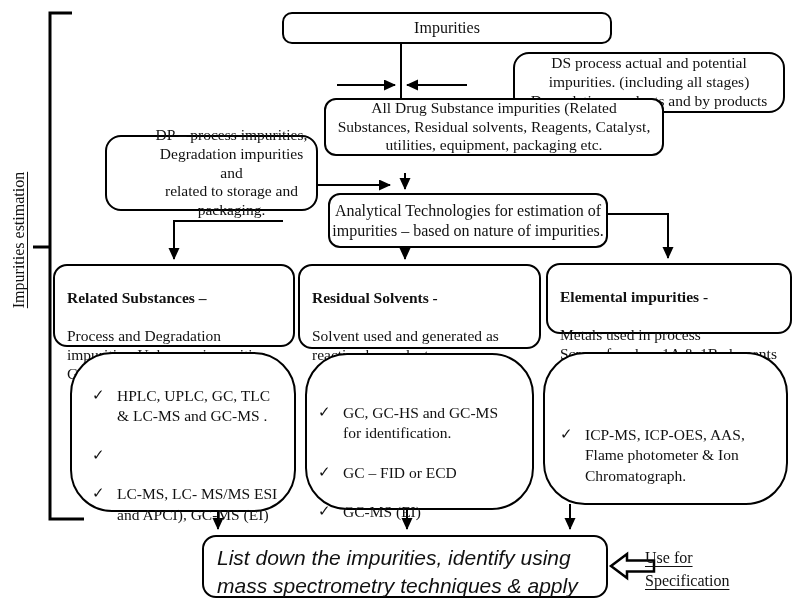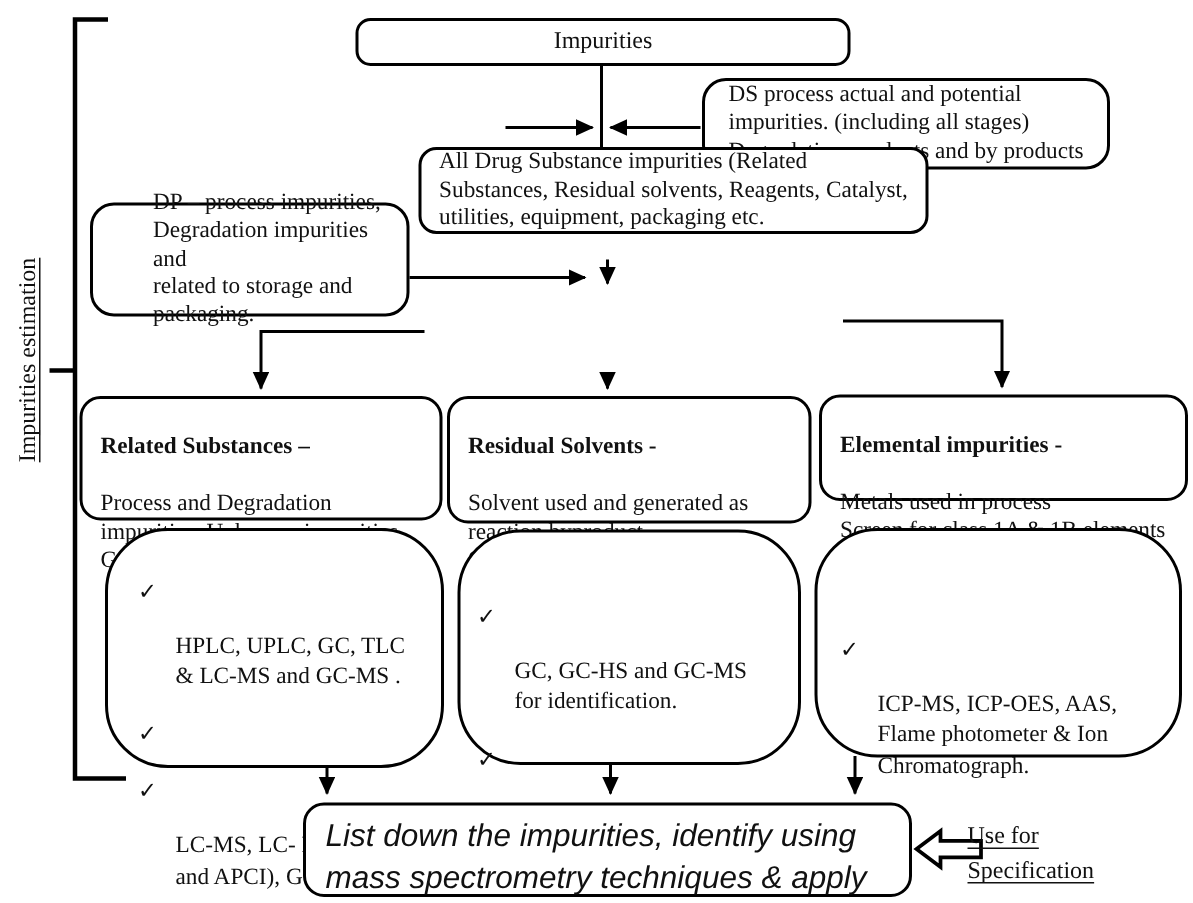--- a/index.html
+++ b/index.html
@@ -1,29 +1,29 @@
 <!DOCTYPE html>
 <html><head>
 <meta charset="utf-8">
 <style>
   html,body{margin:0;padding:0;background:#ffffff;}
   .stage{position:relative;width:795px;height:602px;background:#ffffff;overflow:hidden;
          font-family:"Liberation Serif", serif;color:#111111;}
   svg.overlay{position:absolute;left:0;top:0;z-index:1;}
   .box{position:absolute;box-sizing:border-box;border:2px solid #000;background:#fff;z-index:2;
        font-size:15.5px;line-height:1.22;white-space:pre-line;}
-  .center{display:flex;align-items:center;justify-content:center;}
+  .center{display:flex;align-items:center;justify-content:center;text-align:center;margin-left:45px;}
   .r10{border-radius:10px}.r12{border-radius:12px}.r14{border-radius:14px}.r16{border-radius:16px}
   .biground{border-radius:42px;border-width:2.5px;}
   .catbox{padding:4px 8px 0 12px;}
   .cat-title{font-weight:bold;white-space:pre-line;}
   .cat-body{white-space:pre-line;}
   .chk-item{display:flex;align-items:flex-start;line-height:1.32;}
   .chk{flex:none;width:14px;margin-right:11px;font-size:15px;}
-  .chk-text{white-space:pre-line;margin-top:35px;}
+  .chk-text{white-space:pre-line;}
   .conclusion{font-family:"Liberation Sans", sans-serif;font-style:italic;font-size:21px;
               line-height:1.35;padding:7px 8px 0 13px;}
   .vlabel{position:absolute;left:-60px;top:230px;width:160px;height:20px;z-index:2;
           transform:rotate(-90deg);text-align:center;font-size:16px;
           text-decoration:underline;text-underline-offset:3px;}
   .usefor{position:absolute;left:645px;top:546px;width:150px;z-index:2;font-size:16px;
           line-height:1.45;white-space:pre-line;text-decoration:underline;text-underline-offset:3px;}
   .f16{font-size:16px;}
 </style>
 </head>
@@ -69,20 +69,22 @@
 
   <div class="box center r12" style="left:279px;top:98px;width:340px;height:58px;">All Drug Substance impurities (Related
 Substances, Residual solvents, Reagents, Catalyst,
 utilities, equipment, packaging etc.</div>
 
   <div class="box center r16" style="left:60px;top:135px;width:213px;height:76px;padding-left:40px;">DP – process impurities,
 Degradation impurities and
 related to storage and
 packaging.</div>
 
+  <div class="box center r12 f16" style="left:283px;top:193px;width:280px;height:55px;">Analytical Technologies for estimation of
+impurities – based on nature of impurities.</div>
 
   <div class="box r14 catbox" style="left:53px;top:264px;width:242px;height:83px;">
     <div class="cat-title">Related Substances –</div>
     <div class="cat-body">Process and Degradation
 impurities, Unknown impurities,
 Genotoxic impurities</div>
   </div>
 
   <div class="box r14 catbox" style="left:298px;top:264px;width:243px;height:85px;">
     <div class="cat-title">Residual Solvents -</div>

